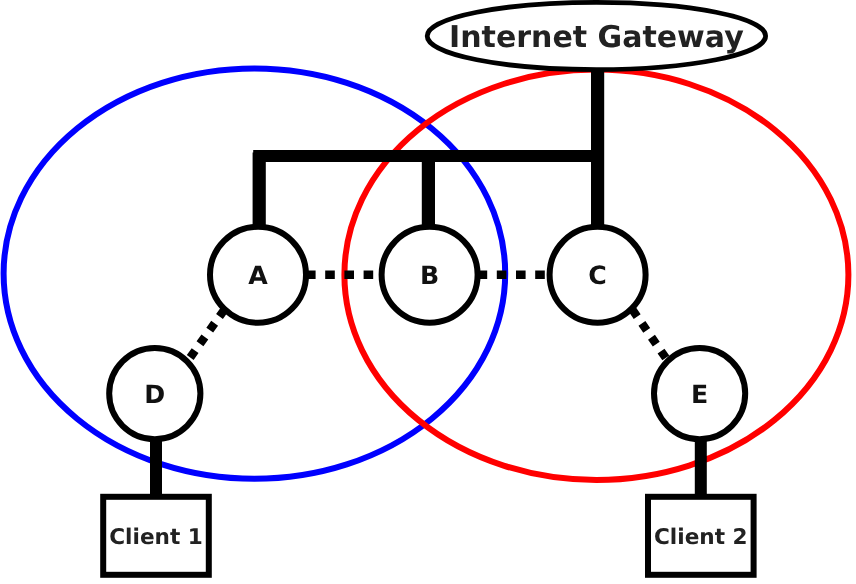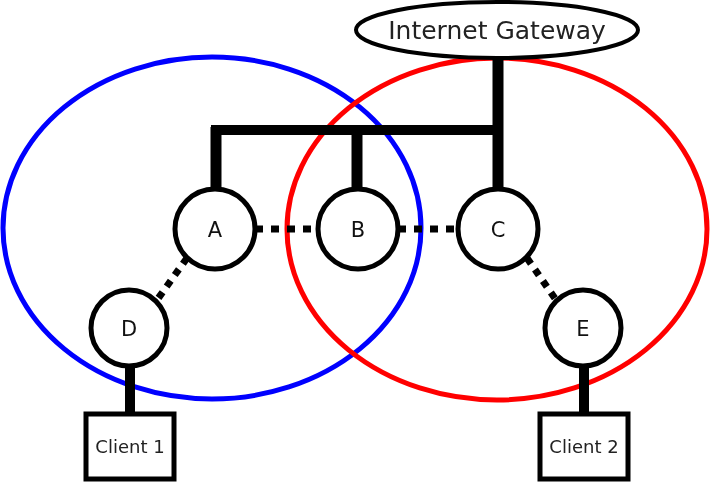--- a/index.html
+++ b/index.html
@@ -9,20 +9,21 @@
   }
   body {
     font-family: "DejaVu Sans", sans-serif;
   }
   #canvas {
     position: relative;
     width: 713px;
     height: 487px;
     background: #ffffff;
     overflow: hidden;
+    font-weight: bold;
   }
   #diagram {
     position: absolute;
     top: 0;
     left: 0;
     width: 713px;
     height: 487px;
   }
   .node-label {
     font-family: "DejaVu Sans", sans-serif;

